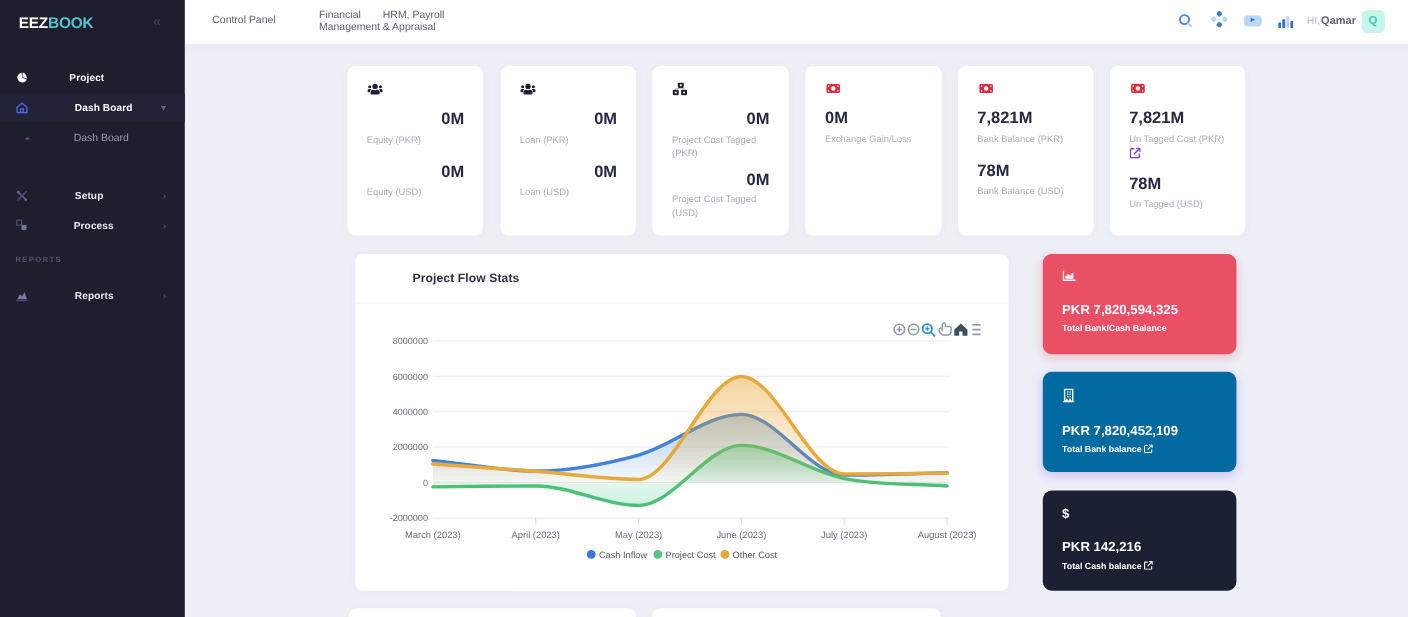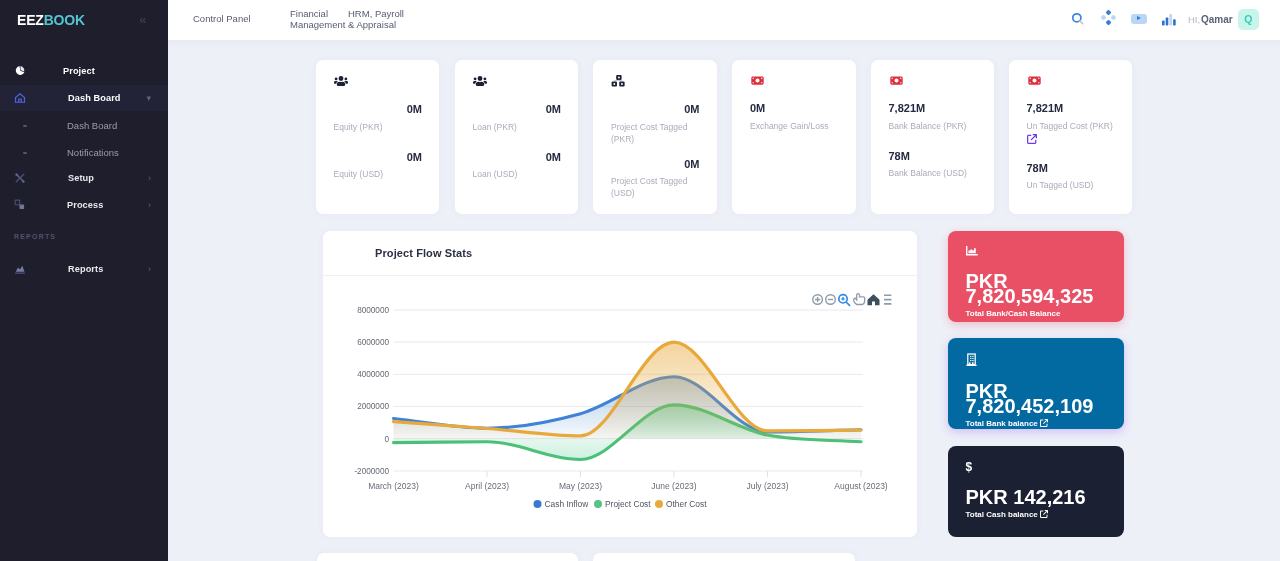--- a/index.html
+++ b/index.html
@@ -21,28 +21,28 @@
 .seclab { position:absolute; left:14px; font-size:7px; color:#50536f; letter-spacing:1.2px; font-weight:bold; }
 
 
 #topbar { left:168px; top:0; width:1112px; height:40px; background:#fff; }
 .tab { position:absolute; font-size:9.5px; color:#585d72; line-height:11px; }
 
 
 .card { position:absolute; background:#fff; border-radius:7px; box-shadow:0 0 8px rgba(76,87,125,0.04);padding-left:32px; }
 .stat { width:123.5px; height:154px; padding:15px 17px 0 18px; }
 .stat svg { display:block; }
-.stat .val { font-size:11px; font-weight:bold; color:#252a41; margin-top:15px; line-height:14px; }
+.stat .val { font-size:15px; font-weight:bold; color:#252a41; margin-top:15px; line-height:14px; }
 .stat .val.r { text-align:right; }
 .stat .lab { font-size:8.5px; color:#a9acba; line-height:12px; margin-top:4.5px; }
 
 
 .ccard { position:absolute; left:947.5px; width:176.5px; height:91px; border-radius:8px; padding:15px 18px 0 18px; color:#fff; }
 .ccard svg { display:block; }
-.ccard .big { font-size:20px; font-weight:bold; line-height:15px; }
+.ccard .big { font-size:12px; font-weight:bold; line-height:15px; }
 .ccard .sm { font-size:8px; font-weight:bold; margin-top:5px; line-height:9px; }
 
 
 #chartcard { left:323px; top:231px; width:594px; height:306px; }
 #chartcard h3 { font-size:11px; color:#2b2f41; font-weight:bold; padding:16px 0 0 20px; letter-spacing:0.1px; }
 #chartcard .divider { position:absolute; top:44px; left:0; width:594px; height:1px; background:#f0f1f5; }
 </style>
 </head>
 <body>
 
@@ -65,24 +65,20 @@
         <path d="M3 11 L12 3.5 L21 11 V20.5 H3 Z"></path>
         <path d="M9.5 20.5 V14 H14.5 V20.5"></path>
       </svg>
     <span class="txt">Dash Board</span>
     <span class="chev">▾</span>
   </div>
 
   <div class="mi" style="top:112px;">
       <span class="bullet" style="margin-left:9px;"></span>
       <span class="sub">Dash Board</span>
-    </div>
-  <div class="mi" style="top:139px;">
-      <span class="bullet"></span>
-      <span class="sub">Notifications</span>
     </div>
 
   <div class="mi" style="top:164px;">
     <svg width="12" height="12" viewBox="0 0 24 24" fill="none" stroke="#5e6492" stroke-width="2.8" stroke-linecap="round">
         <path d="M4.5 4.5 L19.5 19.5"></path>
         <path d="M19.5 4.5 L4.5 19.5" stroke="#4a4f77"></path>
         <circle cx="5.5" cy="5.5" r="2.6" fill="#5e6492" stroke="none"></circle>
         <circle cx="18.5" cy="19" r="2.4" fill="#5e6492" stroke="none"></circle>
       </svg>
     <span class="txt" style="color:#e8e8ef;">Setup</span>

